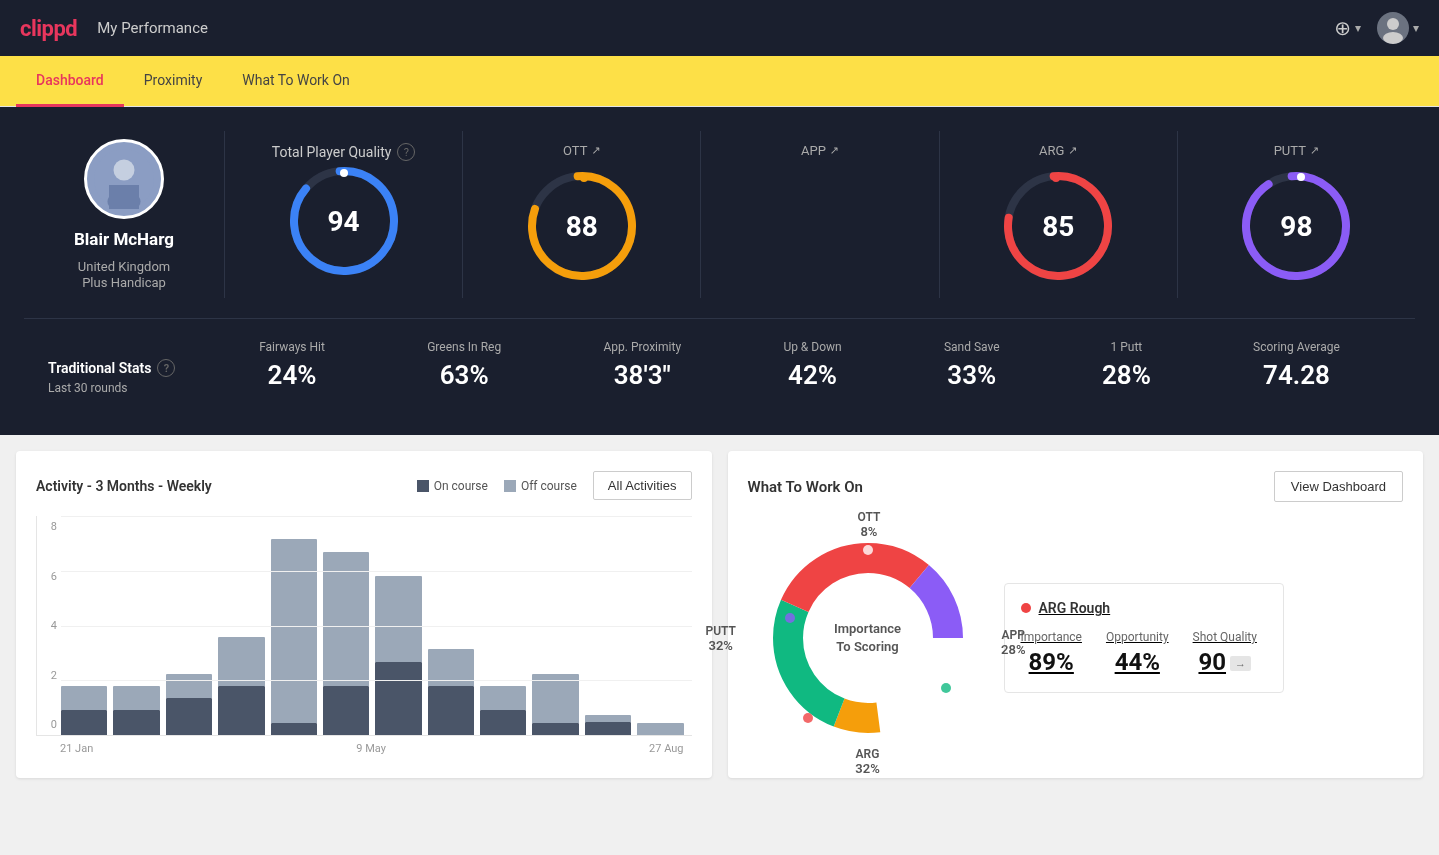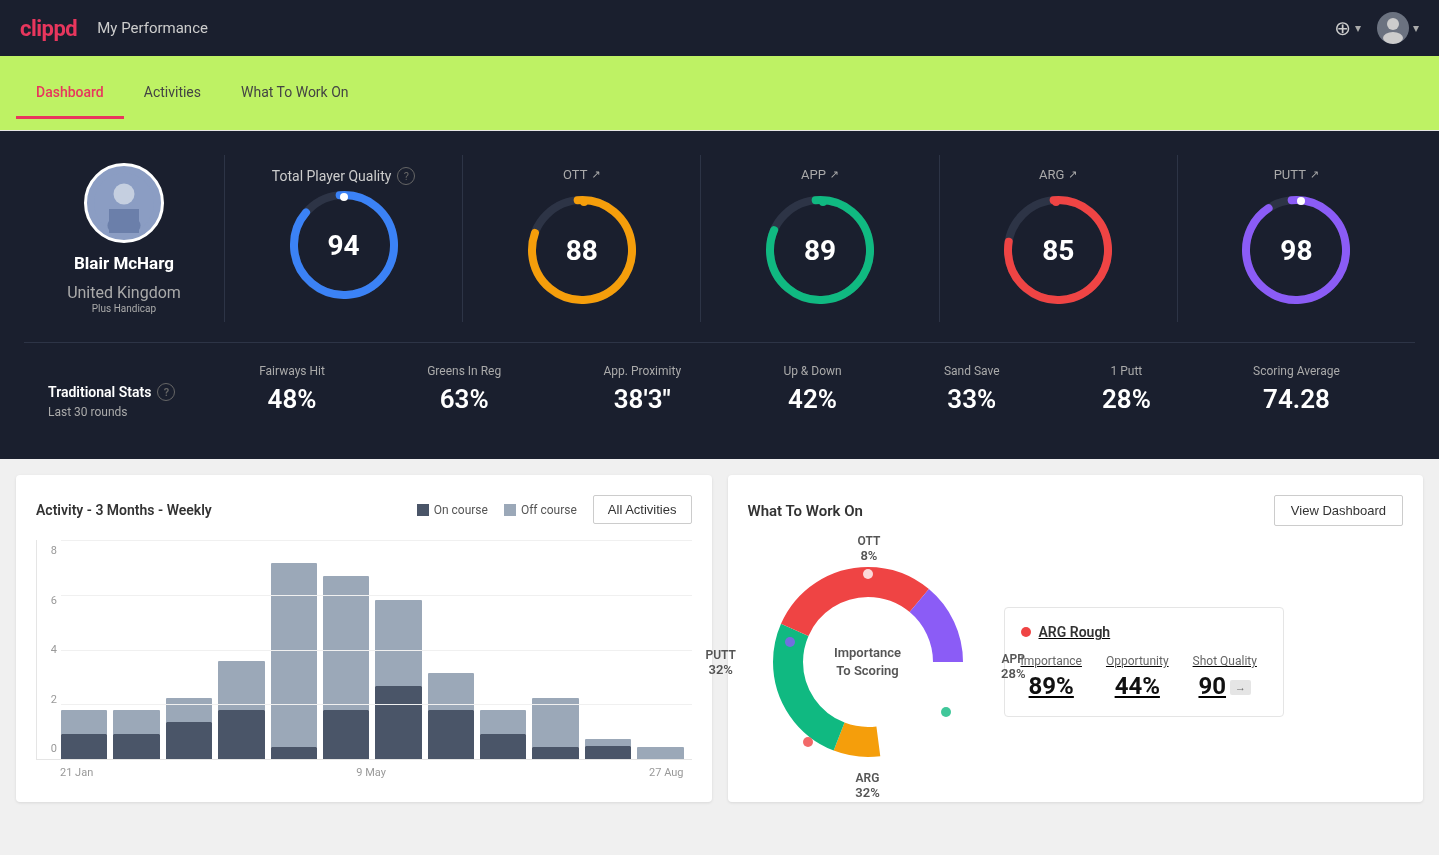--- a/index.html
+++ b/index.html
@@ -44,24 +44,24 @@
       width: 32px; height: 32px;
       border-radius: 50%;
       background: #6b7280;
       overflow: hidden;
       display: flex; align-items: center; justify-content: center;
       color: #fff; font-size: 12px;
     }
 
     
     .nav-tabs {
-      background: #bef264;
+      background: #fde047;
       display: flex;
       border-bottom: 1px solid #e5e5e5;
-      padding: 12px 16px;
+      padding: 0 16px;
     }
     .nav-tab {
       padding: 16px 20px;
       cursor: pointer;
       font-size: 14px;
       color: #444;
       border-bottom: 3px solid transparent;
       margin-bottom: -1px;
     }
     .nav-tab.active {
@@ -93,22 +93,22 @@
     .player-avatar {
       width: 80px; height: 80px;
       border-radius: 50%;
       background: #8b9dc3;
       overflow: hidden;
       display: flex; align-items: center; justify-content: center;
       border: 3px solid #fff;
     }
     .player-avatar svg { width: 60px; height: 60px; }
     .player-name { color: #fff; font-weight: 700; font-size: 17px; margin-top: 10px; }
-    .player-country { color: #aaa; font-size: 16px; margin-top: 10px; }
-    .player-handicap { color: #aaa; font-size: 10px; margin-top: 1px; }
+    .player-country { color: #aaa; font-size: 13px; margin-top: 10px; }
+    .player-handicap { color: #aaa; font-size: 13px; margin-top: 1px; }
 
     .stats-panels {
       display: flex;
       flex: 1;
       gap: 0;
       border-left: 1px solid #2d3446;
     }
     .stat-panel {
       flex: 1;
       display: flex;
@@ -365,21 +365,21 @@
             <ellipse cx="16" cy="26" rx="10" ry="6" fill="#ccc"></ellipse>
           </svg>
       </div>
       <span style="font-size:12px;color:#aaa;">▾</span>
     </div>
   </div>
 </header>
 
 <nav class="nav-tabs">
   <div class="nav-tab active">Dashboard</div>
-  <div class="nav-tab">Activities</div>
+  <div class="nav-tab">Proximity</div>
   <div class="nav-tab">What To Work On</div>
 </nav>
 
 <div class="hero">
   <div class="hero-top">
 
     <div class="player-info">
       <div class="player-avatar">
         <svg viewBox="0 0 80 80" width="80" height="80">
           <rect width="80" height="80" fill="#8b9dc3" rx="40"></rect>
@@ -423,28 +423,20 @@
           </svg>
           <div class="gauge-value">88</div>
         </div>
       </div>
 
       <div class="stat-panel">
         <div class="stat-label">
           <span>APP</span>
           <span class="arrow">↗</span>
         </div>
-        <div class="gauge-container">
-          <svg viewBox="0 0 120 120">
-            <circle cx="60" cy="60" r="50" fill="none" stroke="#2d3446" stroke-width="8"></circle>
-            <circle cx="60" cy="60" r="50" fill="none" stroke="#10b981" stroke-width="8" stroke-dasharray="280 314" stroke-dashoffset="20" stroke-linecap="round" transform="rotate(-95 60 60)"></circle>
-            <circle cx="63" cy="12" r="4" fill="#10b981"></circle>
-          </svg>
-          <div class="gauge-value">89</div>
-        </div>
       </div>
 
       <div class="stat-panel">
         <div class="stat-label">
           <span>ARG</span>
           <span class="arrow">↗</span>
         </div>
         <div class="gauge-container">
           <svg viewBox="0 0 120 120">
             <circle cx="60" cy="60" r="50" fill="none" stroke="#2d3446" stroke-width="8"></circle>
@@ -477,21 +469,21 @@
     <div class="trad-stats-label">
       <h3>
         <span>Traditional Stats</span>
         <span class="help-icon">?</span>
       </h3>
       <p>Last 30 rounds</p>
     </div>
     <div class="trad-stats-items">
       <div class="trad-stat-item">
         <div class="trad-stat-name">Fairways Hit</div>
-        <div class="trad-stat-value">48%</div>
+        <div class="trad-stat-value">24%</div>
       </div>
       <div class="trad-stat-item">
         <div class="trad-stat-name">Greens In Reg</div>
         <div class="trad-stat-value">63%</div>
       </div>
       <div class="trad-stat-item">
         <div class="trad-stat-name">App. Proximity</div>
         <div class="trad-stat-value">38'3"</div>
       </div>
       <div class="trad-stat-item">

